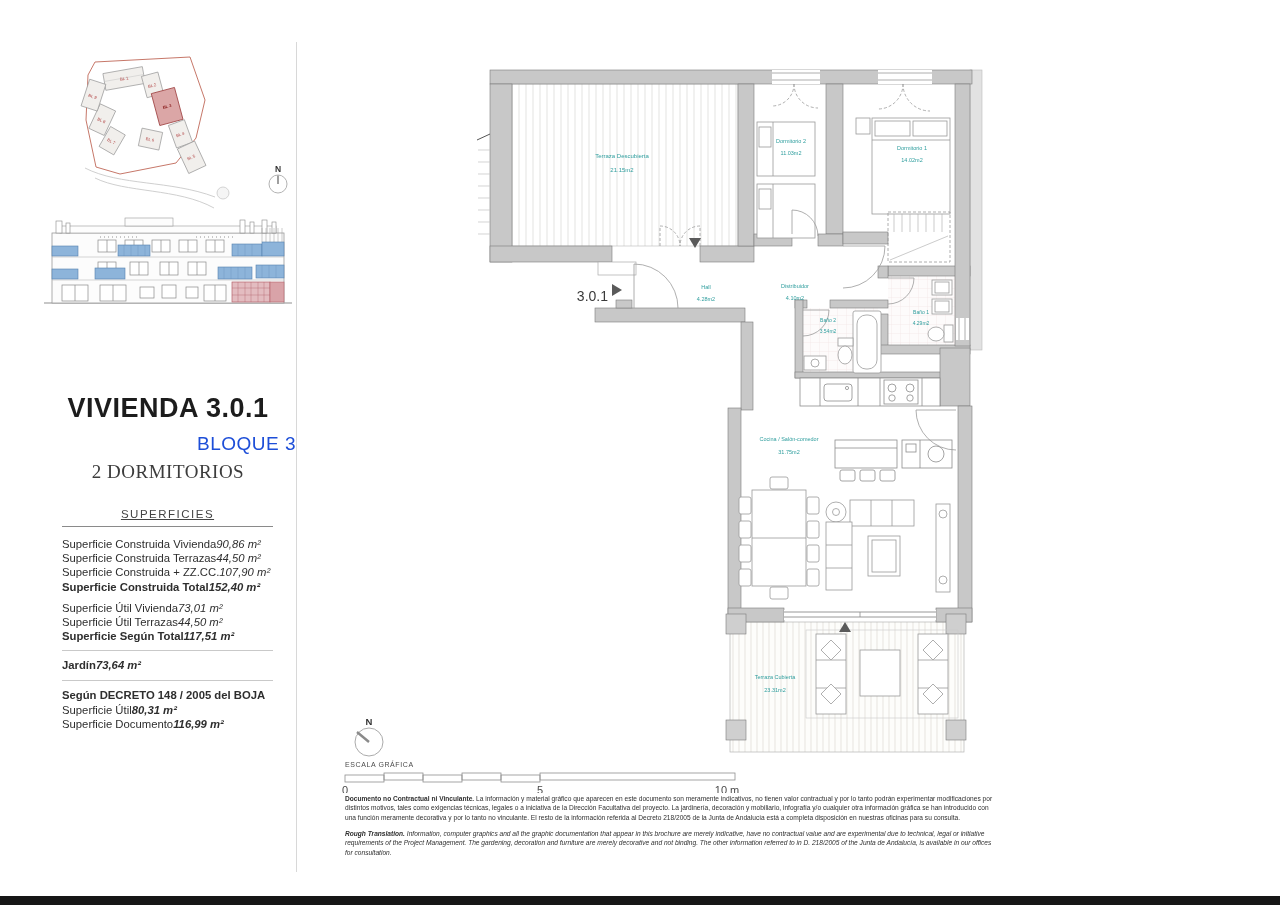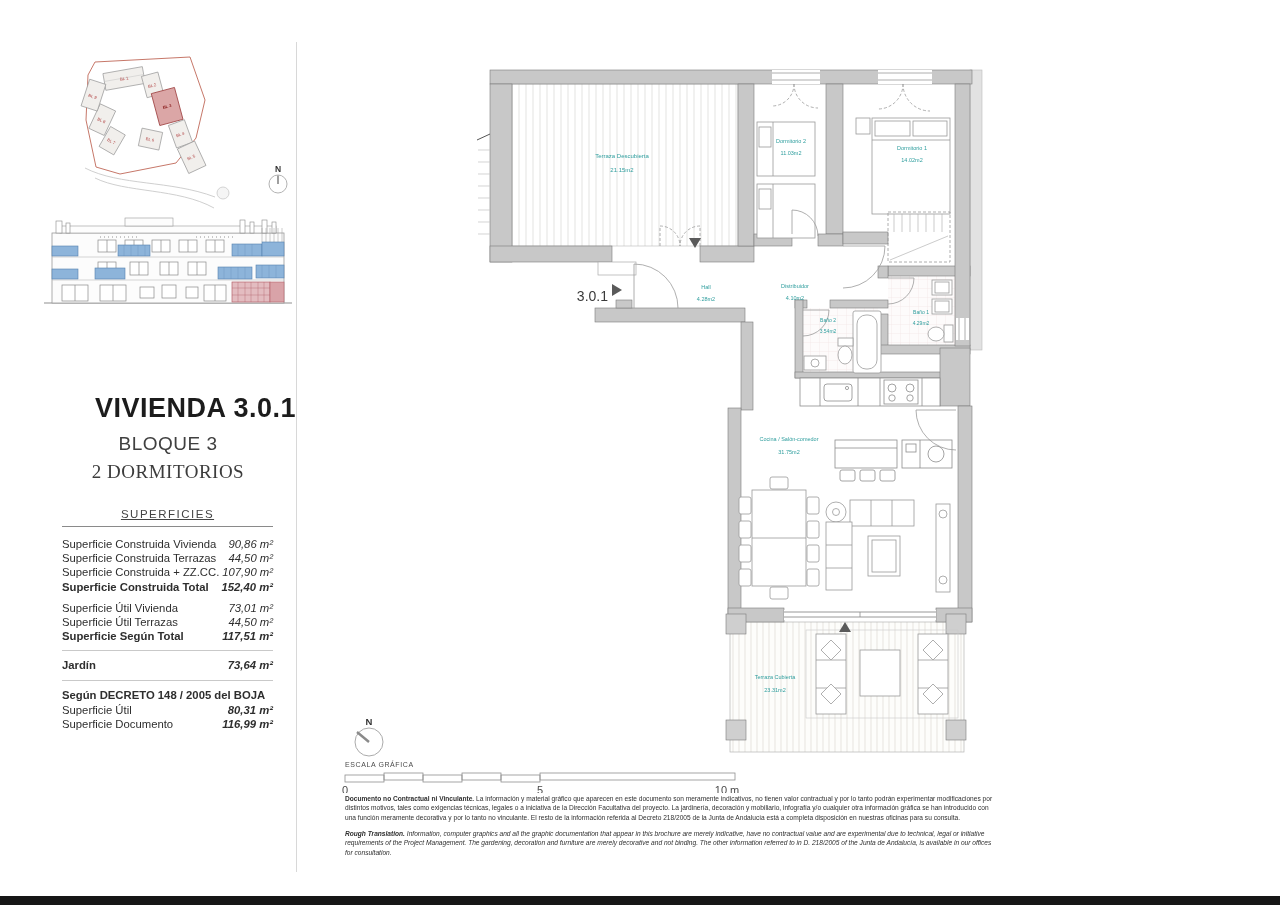--- a/index.html
+++ b/index.html
@@ -6,29 +6,29 @@
   html,body { width:1280px; height:905px; background:#fff; overflow:hidden;
               font-family:"Liberation Sans", sans-serif; color:#333; }
   .page { position:relative; width:1280px; height:905px; background:#fff; }
 
   .divider-v { position:absolute; left:296px; top:42px; width:1px; height:830px; background:#d8d8d8; }
   .bottom-bar { position:absolute; left:0; bottom:0; width:1280px; height:9px; background:#161616; }
 
   svg text { font-family:"Liberation Sans", sans-serif; }
 
   .title-block { position:absolute; left:40px; top:393px; width:256px; text-align:center; }
-  .title-block h1 { font-size:27px; font-weight:bold; color:#1c1c1c; letter-spacing:.5px;text-align:right; }
-  .title-block h2 { font-size:19px; font-weight:normal; color:#404040; margin-top:9px; letter-spacing:.5px; }
+  .title-block h1 { font-size:27px; font-weight:bold; color:#1c1c1c; letter-spacing:.5px; }
+  .title-block h2 { font-size:19px; font-weight:normal; color:#1d4ed8; margin-top:9px; letter-spacing:.5px;text-align:right; }
   .title-block h3 { font-size:19px; font-weight:normal; color:#3c3c3c; margin-top:6px; letter-spacing:.5px;font-family:Liberation Serif, serif; }
 
   .superficies { position:absolute; left:62px; top:508px; width:211px; font-size:11.3px; color:#2e2e2e; }
   .superficies .heading { text-align:center; font-size:11.5px; letter-spacing:1.5px; color:#444; margin-bottom:6px;text-decoration:underline; }
   .rule { border-top:1px solid #8a8a8a; margin:0 0 10px 0; }
   .rule-light { border-top:1px solid #c9c9c9; margin:7px 0; }
-  .srow { display:flex; justify-content:space-between; line-height:14.2px; }
+  .srow { display:flex; justify-content:flex-start; line-height:14.2px; }
   .srow .val { font-style:italic; }
   .srow.bold { font-weight:bold; }
   .srow.bold .val { font-weight:bold; }
   .gap { height:7px; }
   .decreto-head { font-weight:bold; margin-top:3px; line-height:15px; }
 
   .footer { position:absolute; left:345px; top:794px; width:650px; font-size:6.6px; line-height:1.42; color:#2f2f2f; }
   .footer p { margin-bottom:7px; }
   .footer .en { font-style:italic; }
   .footer b { font-weight:bold; }

